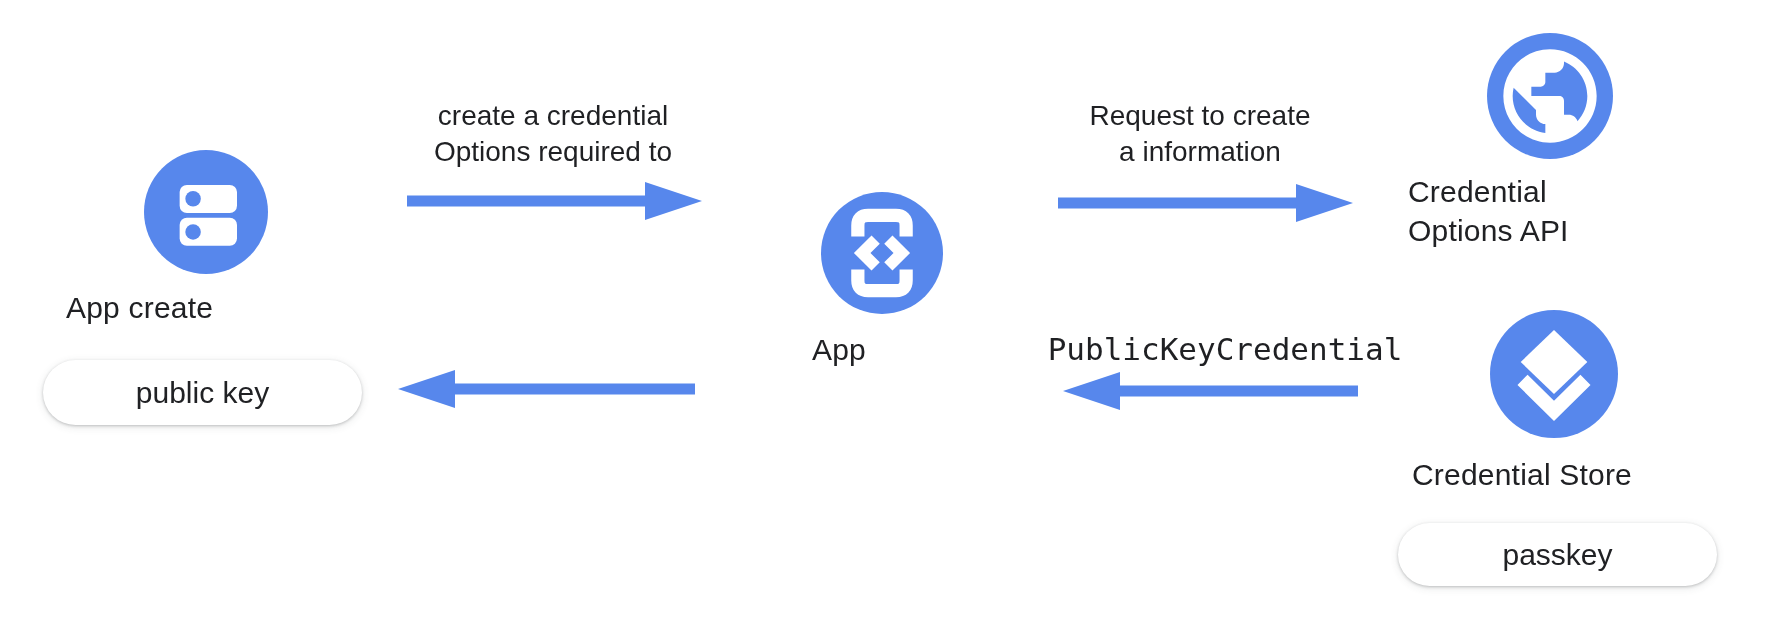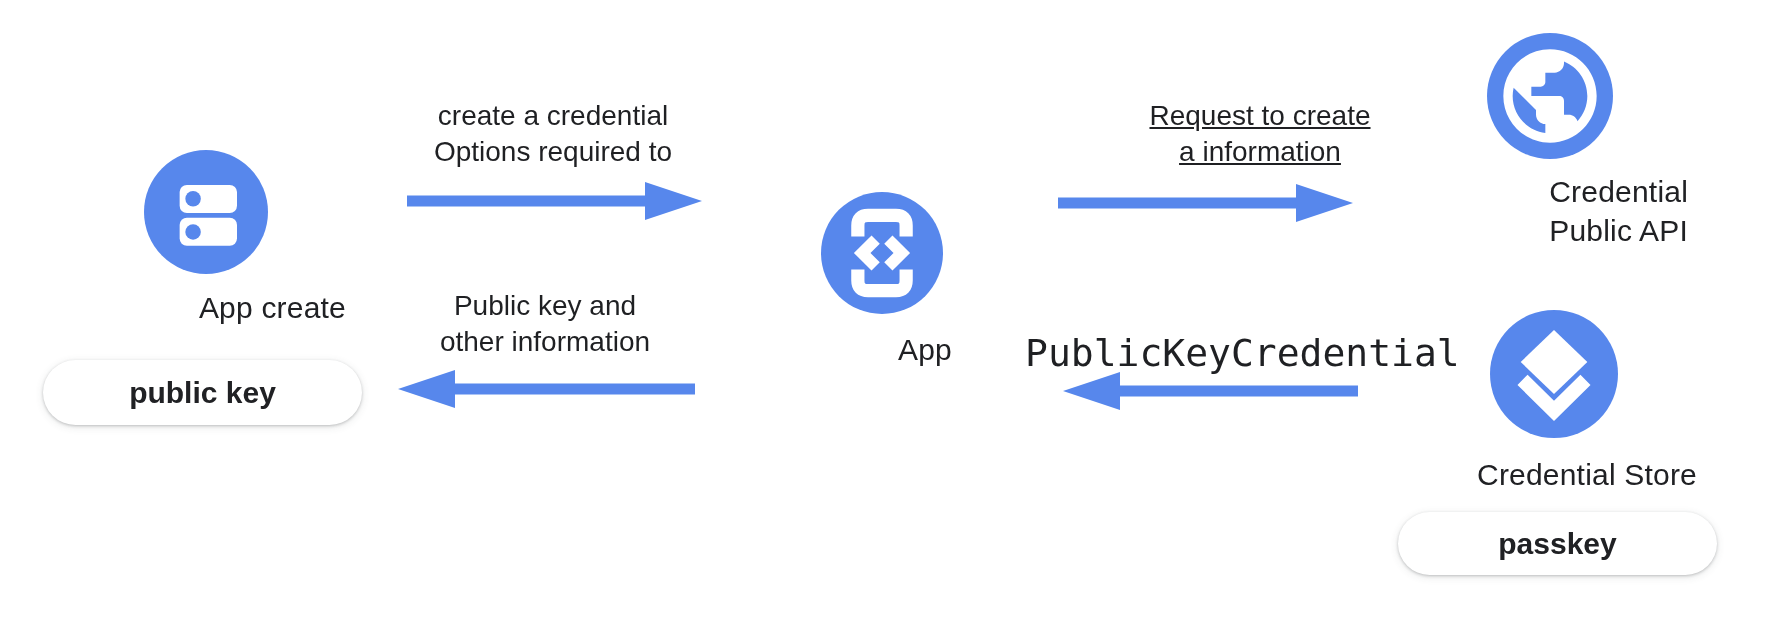--- a/index.html
+++ b/index.html
@@ -11,49 +11,49 @@
     color:#202124;
     overflow:hidden;
   }
   .abs{position:absolute;}
   .circle{
     border-radius:50%;
     background:#5787EC;
     display:flex;align-items:center;justify-content:center;
   }
   .node-label{
-    text-align:right;
+    text-align:left;
     font-size:30px;
     font-weight:500;
     color:#202124;
     line-height:39px;
     letter-spacing:.2px;
   }
   .flow-label{
     text-align:center;
     font-size:28px;
     font-weight:400;
     color:#1f2023;
     line-height:36px;
   }
   .flow-label span{display:block;}
   .mono-label{
     text-align:center;
     font-family:"DejaVu Sans Mono", monospace;
-    font-size:38px;
+    font-size:31px;
     font-weight:400;
     color:#1f2023;
     white-space:nowrap;
   }
   .pill{
     background:#ffffff;
     border-radius:40px;
     box-shadow:0 1px 3px rgba(60,64,67,.28), 0 2px 8px rgba(60,64,67,.12);
     display:flex;align-items:center;justify-content:center;
-    font-size:30px;font-weight:700;color:#202124;
+    font-size:30px;font-weight:400;color:#202124;
   }
   .arrow svg{display:block;}
   .arrow-fill{fill:#5787EC;}
   .glyph{display:block;}
 </style>
 </head>
 <body>
 
 <div id="canvas">
 
@@ -83,61 +83,57 @@
   <div class="abs circle" style="left:821px;top:192px;width:122px;height:122px;">
     <svg class="glyph" width="122" height="122" viewBox="0 0 48 48">
       <path d="M14.5,17.5 V13.2 Q14.5,9.2 18.5,9.2 H29.5 Q33.5,9.2 33.5,13.2 V17.5" fill="none" stroke="#ffffff" stroke-width="5.2" stroke-linecap="butt"></path>
       <path d="M14.5,30.5 V34.8 Q14.5,38.8 18.5,38.8 H29.5 Q33.5,38.8 33.5,34.8 V30.5" fill="none" stroke="#ffffff" stroke-width="5.2" stroke-linecap="butt"></path>
       <path d="M21.5,18.7 L16.2,24 L21.5,29.3" fill="none" stroke="#ffffff" stroke-width="4.6" stroke-linejoin="miter"></path>
       <path d="M26.5,18.7 L31.8,24 L26.5,29.3" fill="none" stroke="#ffffff" stroke-width="4.6" stroke-linejoin="miter"></path>
     </svg>
   </div>
   <div class="abs node-label" style="left:812px;top:330px;width:140px;">App</div>
 
-  <div class="abs flow-label" style="left:1100px;top:98px;width:320px;text-decoration:underline;">
+  <div class="abs flow-label" style="left:1040px;top:98px;width:320px;">
     <span>Request to create</span>
     <span>a information</span>
   </div>
   <div class="abs arrow" style="left:1058px;top:183px;">
     <svg width="296" height="40" viewBox="0 0 296 40">
       <polygon class="arrow-fill" points="0,14.5 238,14.5 238,1 295,20 238,39 238,25.5 0,25.5"></polygon>
     </svg>
   </div>
 
   <div class="abs circle" style="left:1487px;top:33px;width:126px;height:126px;">
     <svg class="glyph" width="112" height="112" viewBox="0 0 24 24">
       <path fill="#ffffff" fill-rule="evenodd" d="M12 2C6.48 2 2 6.48 2 12s4.48 10 10 10 10-4.48 10-10S17.52 2 12 2zm-1 17.93c-3.95-.49-7-3.85-7-7.93 0-.62.08-1.21.21-1.79L9 15v1c0 1.1.9 2 2 2v1.93zm6.9-2.54c-.26-.81-1-1.39-1.9-1.39h-1v-3c0-.55-.45-1-1-1H8v-2h2c.55 0 1-.45 1-1V7h2c1.1 0 2-.9 2-2v-.41c2.93 1.19 5 4.06 5 7.41 0 2.08-.8 3.97-2.1 5.39z"></path>
     </svg>
   </div>
   <div class="abs node-label" style="left:1408px;top:172px;width:280px;">
     <span style="display:block">Credential</span>
-    <span style="display:block">Public API</span>
+    <span style="display:block">Options API</span>
   </div>
 
   <div class="abs mono-label" style="left:1025px;top:331px;width:400px;">PublicKeyCredential</div>
   <div class="abs arrow" style="left:1062px;top:371px;">
     <svg width="296" height="40" viewBox="0 0 296 40">
       <polygon class="arrow-fill" points="296,14.5 58,14.5 58,1 1,20 58,39 58,25.5 296,25.5"></polygon>
     </svg>
   </div>
 
   <div class="abs circle" style="left:1490px;top:310px;width:128px;height:128px;">
     <svg class="glyph" width="128" height="128" viewBox="0 0 48 48">
       <polygon fill="#ffffff" points="24,7.5 36.5,19.5 24,31.5 11.5,19.5"></polygon>
       <path d="M12.2,26.2 L24,37.8 L35.8,26.2" fill="none" stroke="#ffffff" stroke-width="5.4" stroke-linecap="butt" stroke-linejoin="miter"></path>
     </svg>
   </div>
   <div class="abs node-label" style="left:1412px;top:455px;width:285px;">Credential Store</div>
-  <div class="abs pill" style="left:1398px;top:512px;width:319px;height:63px;">
+  <div class="abs pill" style="left:1398px;top:523px;width:319px;height:63px;">
     <span>passkey</span>
   </div>
 
-  <div class="abs flow-label" style="left:385px;top:288px;width:320px;">
-    <span>Public key and</span>
-    <span>other information</span>
-  </div>
   <div class="abs arrow" style="left:397px;top:369px;">
     <svg width="298" height="40" viewBox="0 0 298 40">
       <polygon class="arrow-fill" points="298,14.5 58,14.5 58,1 1,20 58,39 58,25.5 298,25.5"></polygon>
     </svg>
   </div>
 
 </div>
 
 </body></html>

